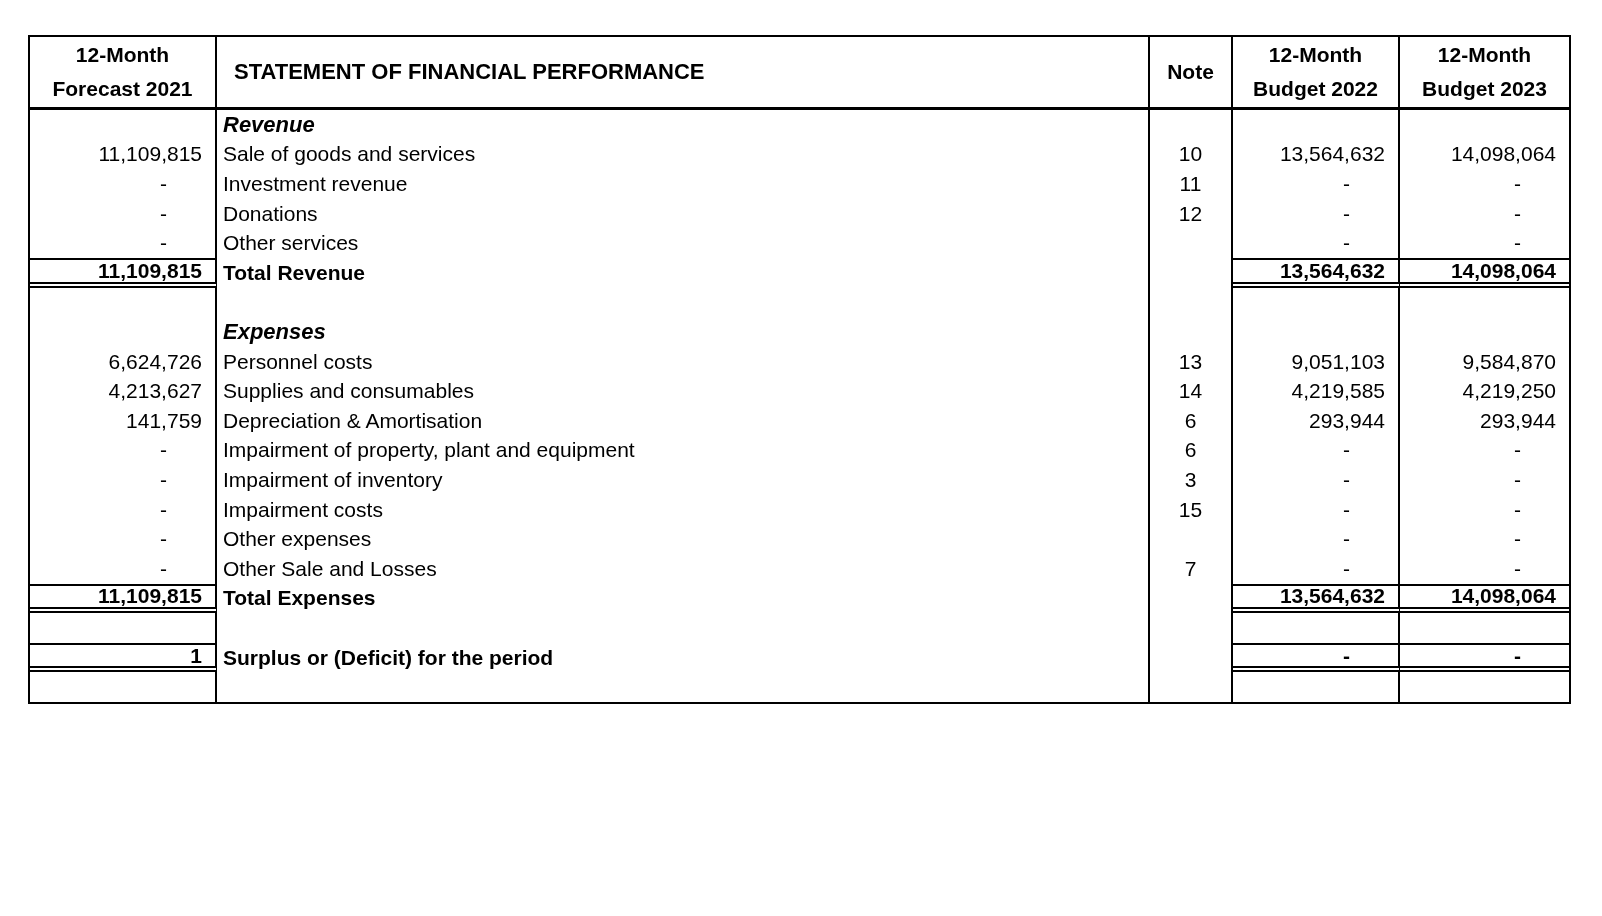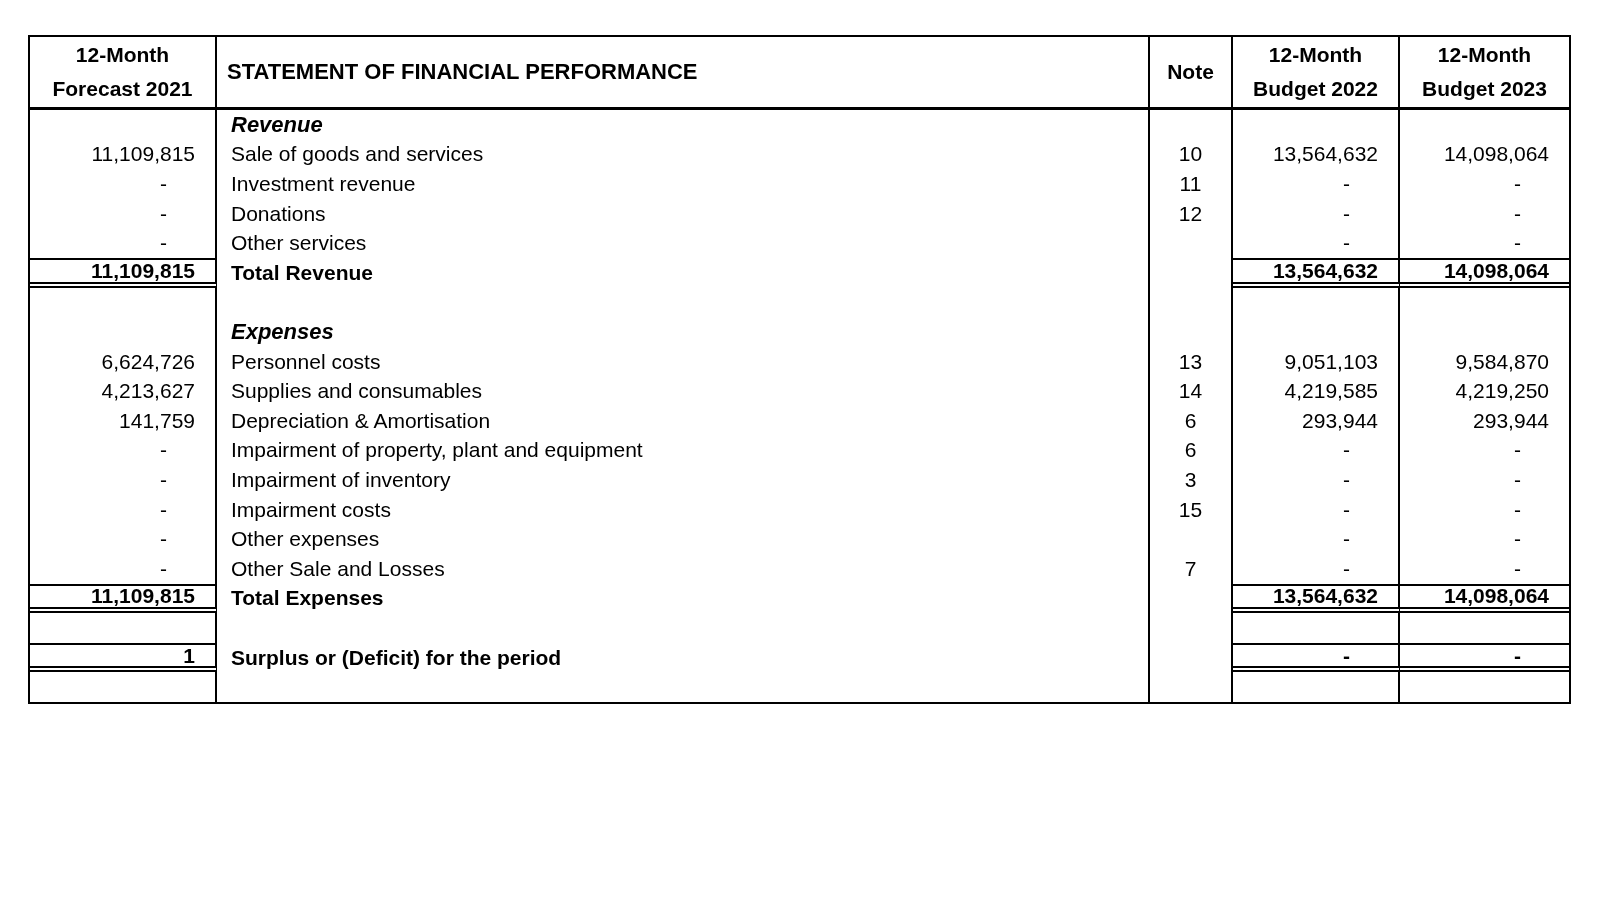--- a/index.html
+++ b/index.html
@@ -11,24 +11,24 @@
        grid-template-columns:187px 933px 83px 167px 1fr;
        grid-template-rows:73px repeat(20,1fr);}
   .row{display:contents;}
   .cell{box-sizing:border-box;border-right:2px solid #000;
         display:flex;align-items:center;font-size:21px;line-height:1.15;
         white-space:nowrap;overflow:hidden;}
   .c5{border-right:none;}
   .hdr{border-bottom:3px solid #000;font-weight:bold;
        flex-direction:column;justify-content:center;text-align:center;gap:9px;}
   .hdr-title{border-bottom:3px solid #000;font-weight:bold;font-size:22px;
-             justify-content:flex-start;padding-left:10px;}
-  .num{justify-content:flex-end;padding-right:20px;}
+             justify-content:flex-start;padding-left:17px;}
+  .num{justify-content:flex-end;padding-right:13px;}
   .dash{justify-content:flex-end;padding-right:48px;}
-  .lbl{padding-left:14px;}
+  .lbl{padding-left:6px;}
   .note{justify-content:center;}
   .b{font-weight:bold;}
   .sec{font-weight:bold;font-style:italic;font-size:22px;}
   .boxed{border-top:2px solid #000;border-bottom:6px double #000;}
 </style>
 </head>
 <body>
 
 <div class="page">
   <div class="fin">

